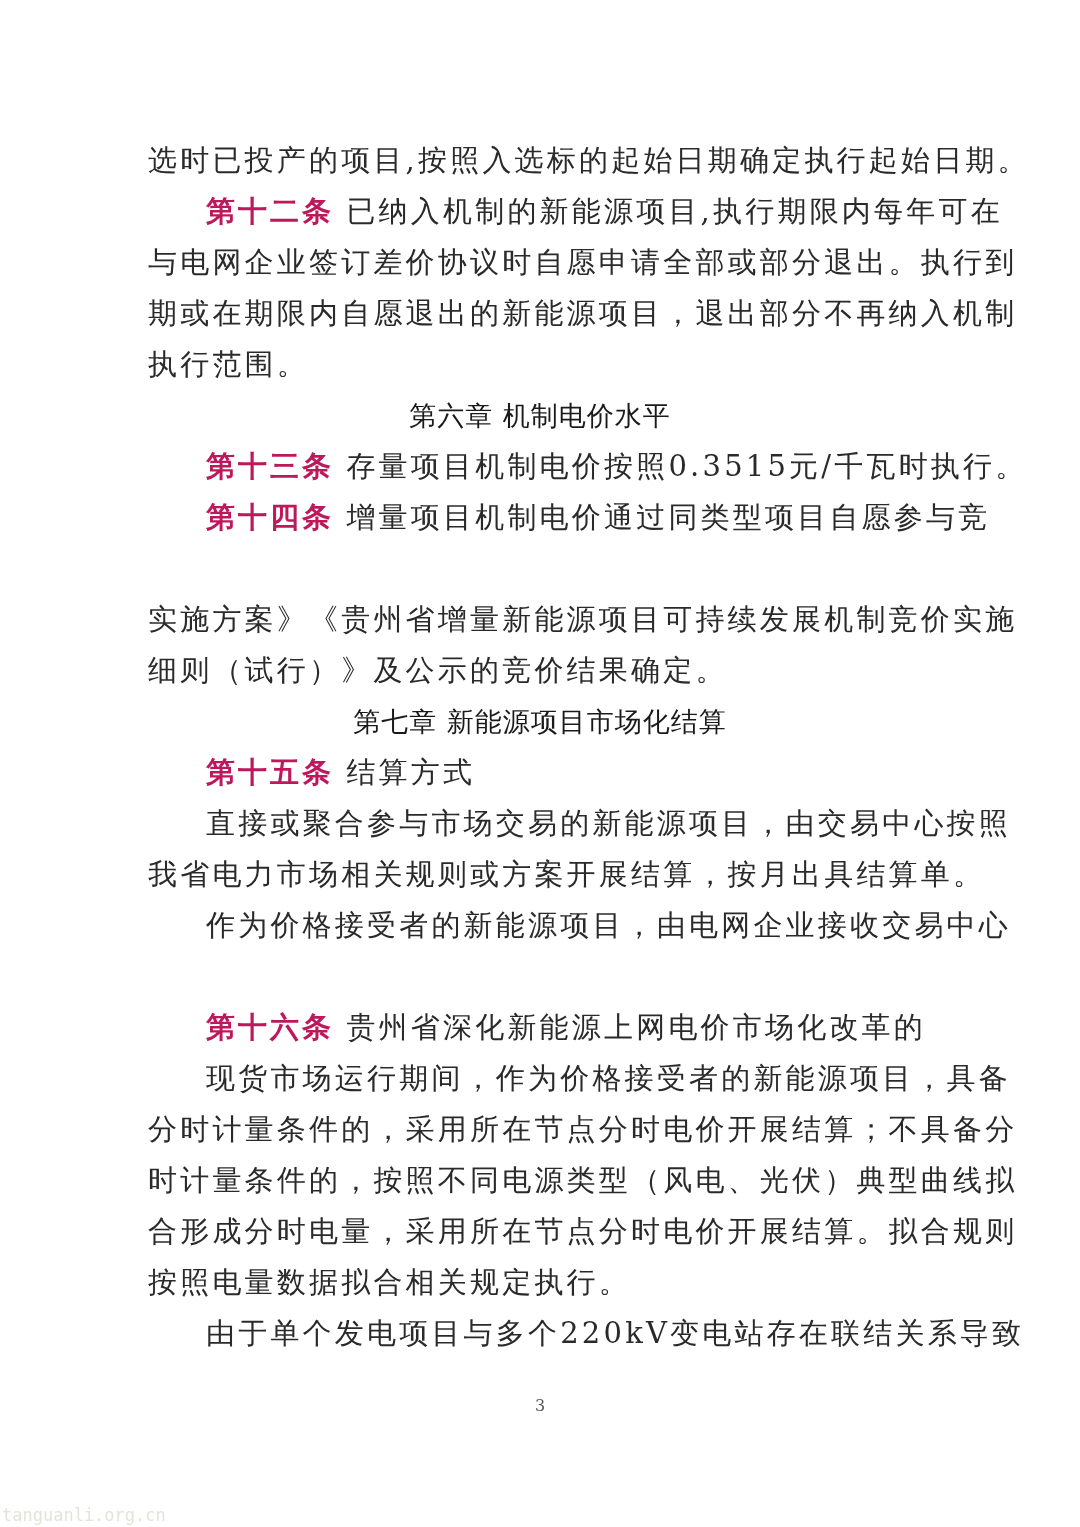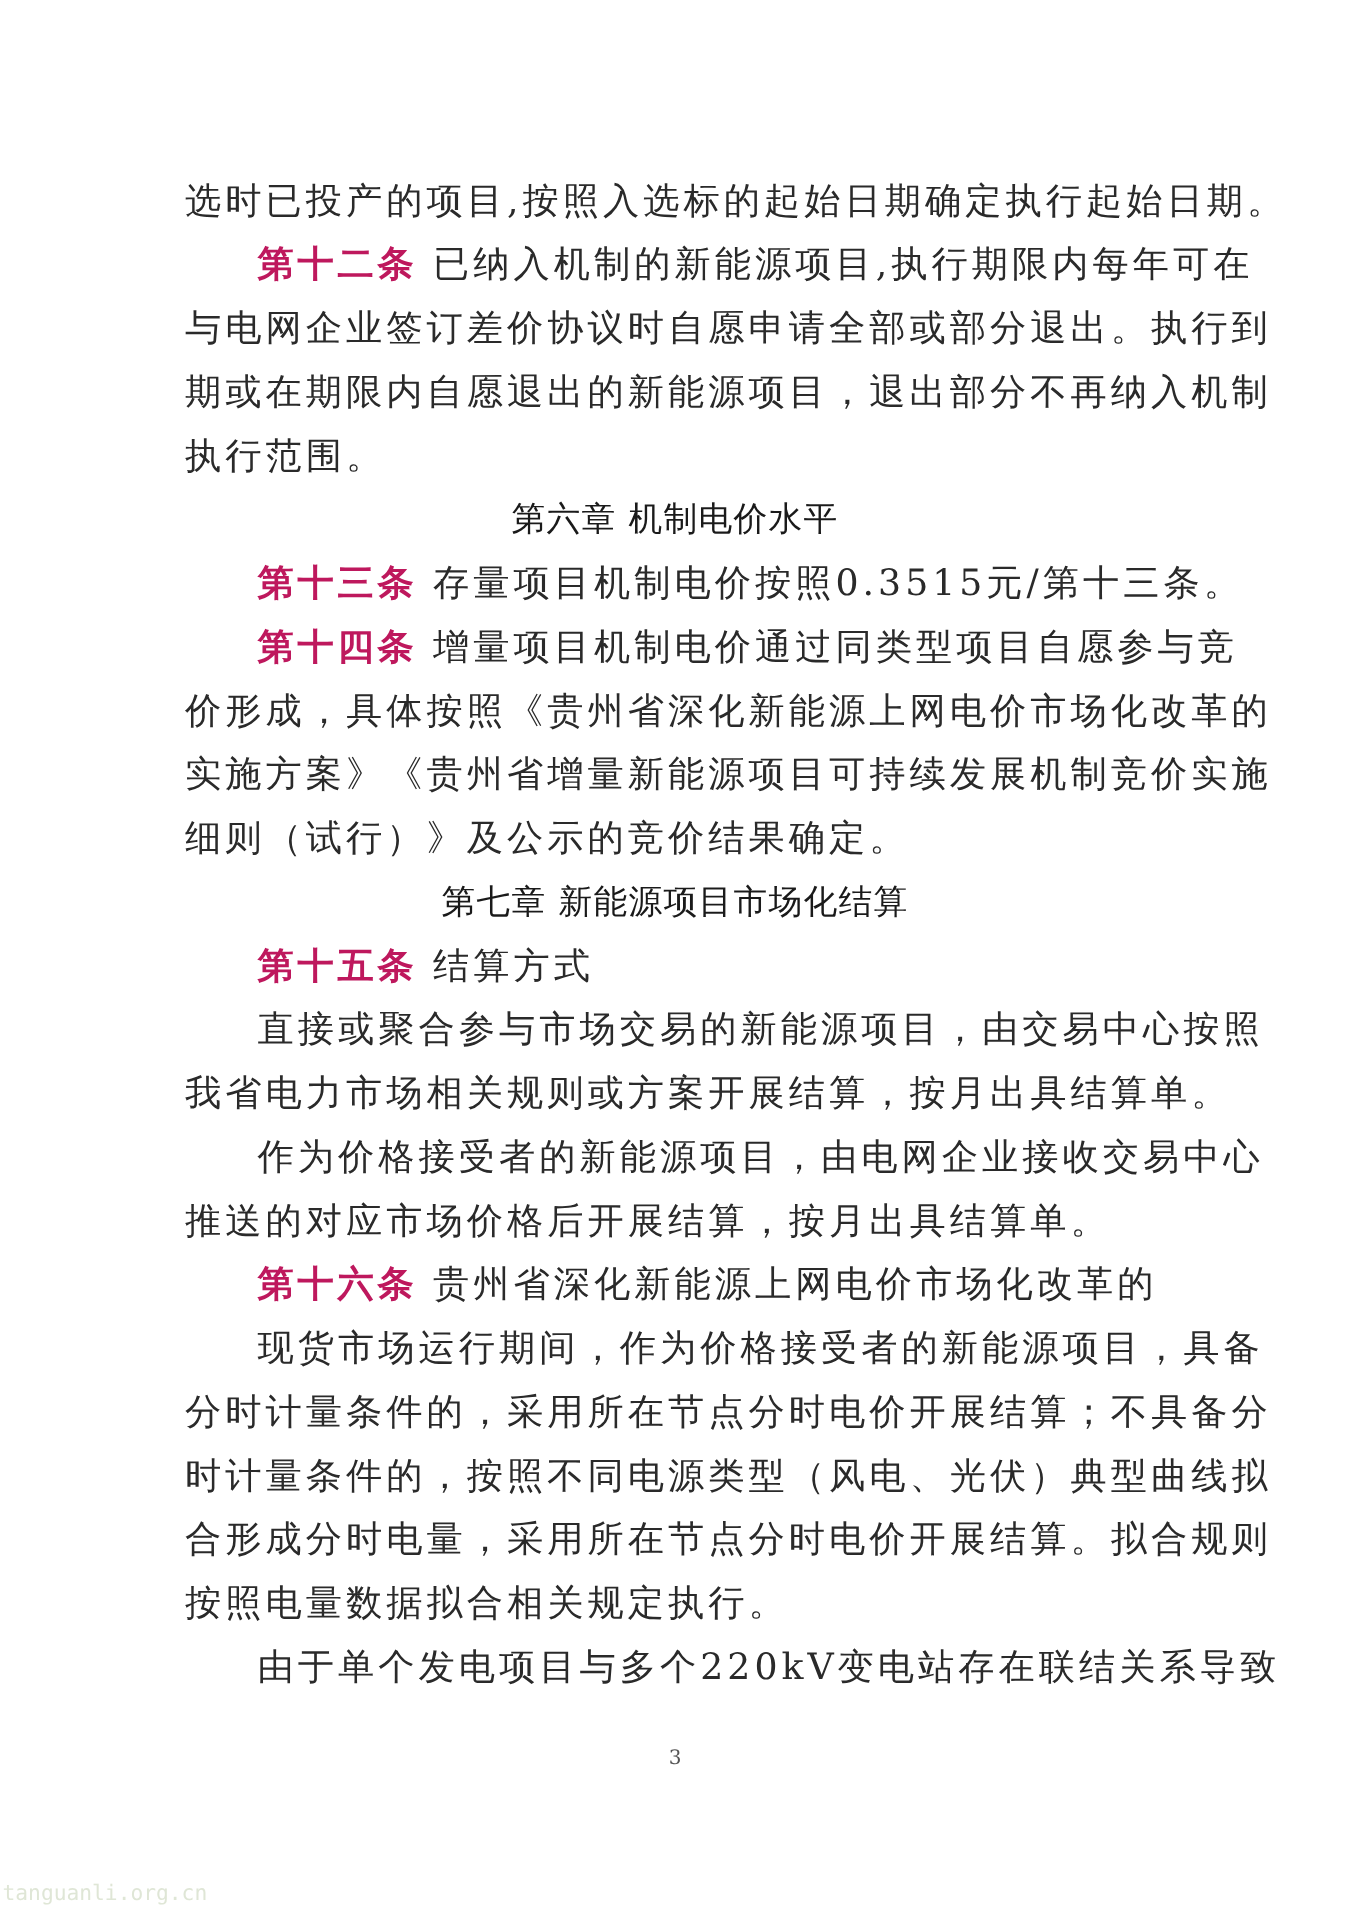--- a/index.html
+++ b/index.html
@@ -25,33 +25,31 @@
 
   <div class="line" style="top:135px;">选时已投产的项目,按照入选标的起始日期确定执行起始日期。</div>
 
   <div class="line indent justify" style="top:186px;"><span class="art">第十二条</span> <span>已纳入机制的新能源项目,执行期限内每年可在</span></div>
   <div class="line justify" style="top:237px;">与电网企业签订差价协议时自愿申请全部或部分退出。执行到</div>
   <div class="line justify" style="top:288px;">期或在期限内自愿退出的新能源项目，退出部分不再纳入机制</div>
   <div class="line" style="top:339px;">执行范围。</div>
 
   <div class="line heading" style="top:390px;">第六章  机制电价水平</div>
 
-  <div class="line indent" style="top:441px;"><span class="art">第十三条</span> <span>存量项目机制电价按照0.3515元/第十三条。</span></div>
+  <div class="line indent" style="top:441px;"><span class="art">第十三条</span> <span>存量项目机制电价按照0.3515元/千瓦时执行。</span></div>
   <div class="line indent justify" style="top:492px;"><span class="art">第十四条</span> <span>增量项目机制电价通过同类型项目自愿参与竞</span></div>
-  <div class="line justify" style="top:543px;">价形成，具体按照《贵州省深化新能源上网电价市场化改革的</div>
   <div class="line justify" style="top:594px;">实施方案》《贵州省增量新能源项目可持续发展机制竞价实施</div>
   <div class="line" style="top:645px;">细则（试行）》及公示的竞价结果确定。</div>
 
   <div class="line heading" style="top:696px;">第七章  新能源项目市场化结算</div>
 
   <div class="line indent" style="top:747px;"><span class="art">第十五条</span> <span>结算方式</span></div>
   <div class="line indent justify" style="top:798px;">直接或聚合参与市场交易的新能源项目，由交易中心按照</div>
   <div class="line" style="top:849px;">我省电力市场相关规则或方案开展结算，按月出具结算单。</div>
   <div class="line indent justify" style="top:900px;">作为价格接受者的新能源项目，由电网企业接收交易中心</div>
-  <div class="line" style="top:951px;">推送的对应市场价格后开展结算，按月出具结算单。</div>
 
   <div class="line indent" style="top:1002px;"><span class="art">第十六条</span> <span>贵州省深化新能源上网电价市场化改革的</span></div>
   <div class="line indent justify" style="top:1053px;">现货市场运行期间，作为价格接受者的新能源项目，具备</div>
   <div class="line justify" style="top:1104px;">分时计量条件的，采用所在节点分时电价开展结算；不具备分</div>
   <div class="line justify" style="top:1155px;">时计量条件的，按照不同电源类型（风电、光伏）典型曲线拟</div>
   <div class="line justify" style="top:1206px;">合形成分时电量，采用所在节点分时电价开展结算。拟合规则</div>
   <div class="line" style="top:1257px;">按照电量数据拟合相关规定执行。</div>
   <div class="line indent justify" style="top:1308px;">由于单个发电项目与多个220kV变电站存在联结关系导致</div>
 
   <div class="pagenum">3</div>

